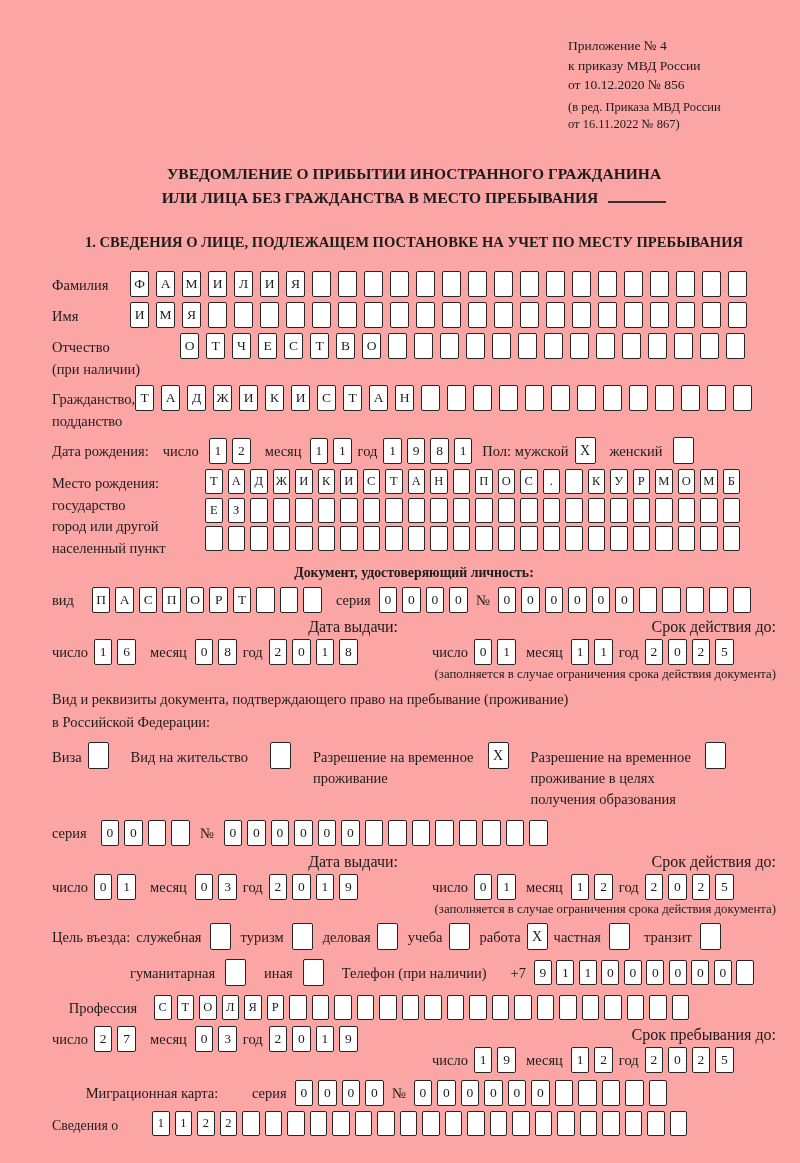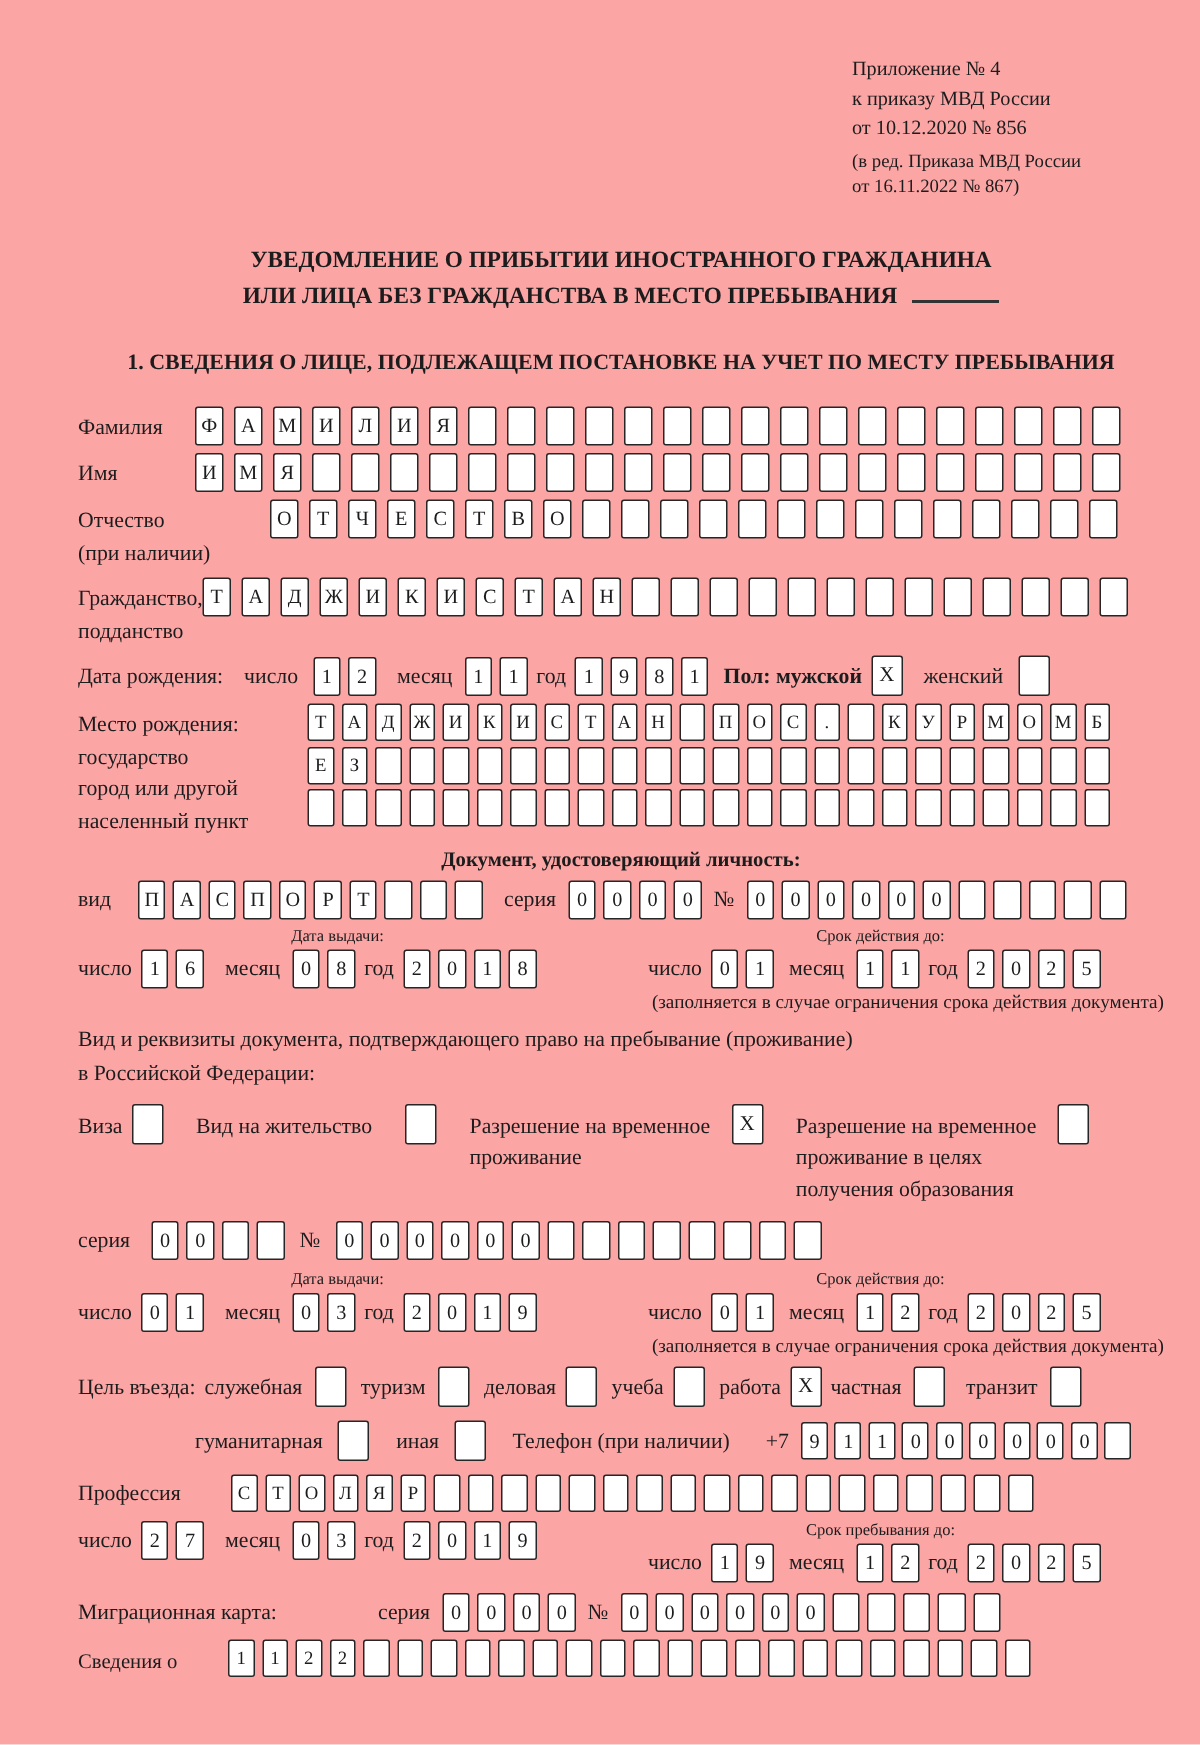--- a/index.html
+++ b/index.html
@@ -34,27 +34,27 @@
   }
   .cells.tight{gap:5px;} .cells.tight .cell{width:17.5px;height:25px;font-size:12.5px;}
   .cells.mid{gap:5px;}  .cells.mid .cell{width:18.5px;}
   .cells.sm{gap:4.5px;} .cells.sm .cell{width:18px;height:25px;}
   .boxcol{display:flex;flex-direction:column;gap:3.5px;}
   .cbox{
     width:21px;height:27px;border:1.7px solid #262626;border-radius:2px;background:#fff;
     display:inline-flex;align-items:center;justify-content:center;font-size:14px;flex:0 0 auto;box-sizing:border-box;
   }
   
-  .lbl{padding-top:4px;line-height:20px;flex:0 0 auto;}
+  .lbl{padding-top:4px;line-height:20px;flex:0 0 auto;text-align:center;}
   .mr6{margin-right:6px;} .mr8{margin-right:8px;} .mr10{margin-right:10px;} .mr14{margin-right:14px;} .mr18{margin-right:18px;}
   .ml6{margin-left:6px;} .ml14{margin-left:14px;} .ml22{margin-left:22px;}
   
   .datecols{display:flex;margin-bottom:2px;}
   .datecol-l{width:346px;} .datecol-r{flex:1;}
-  .datehead{text-align:center;font-size:11px;margin-bottom:3px;}
+  .datehead{text-align:right;font-size:16px;margin-bottom:3px;}
   .dateline{display:flex;align-items:center;}
   .dateline .lbl{padding-top:0;}
   .footnote{font-size:12.8px;text-align:right;margin-top:2px;margin-bottom:6px;}
   .doc-head{text-align:center;font-weight:bold;font-size:13.8px;margin:6px 0 6px 0;}
   .intro{line-height:1.6;}
   
   .opts-row{display:flex;align-items:flex-start;margin:8px 0 10px 0;}
   .opt{display:flex;align-items:flex-start;}
   .opt-label{line-height:20px;padding-top:5px;}
   .opt-label.center{text-align:left;}
@@ -222,21 +222,21 @@
         <span class="cell">1</span>
         <span class="cell">1</span>
       </span>
     <span class="lbl mr6" style="padding-top:0;">год</span>
     <span class="cells mid mr10">
         <span class="cell">1</span>
         <span class="cell">9</span>
         <span class="cell">8</span>
         <span class="cell">1</span>
       </span>
-    <span class="lbl mr6" style="padding-top:0;font-weight:bold;">Пол: мужской</span>
+    <span class="lbl mr6" style="padding-top:0;">Пол: мужской</span>
     <span class="cbox mr14">X</span>
     <span class="lbl mr10" style="padding-top:0;">женский</span>
     <span class="cbox"></span>
   </div>
 
   <div class="frow" style="margin-top:2px;">
     <div class="flabel w153 multiline">
       <div>Место рождения:</div>
       <div>государство</div>
       <div>город или другой</div>

